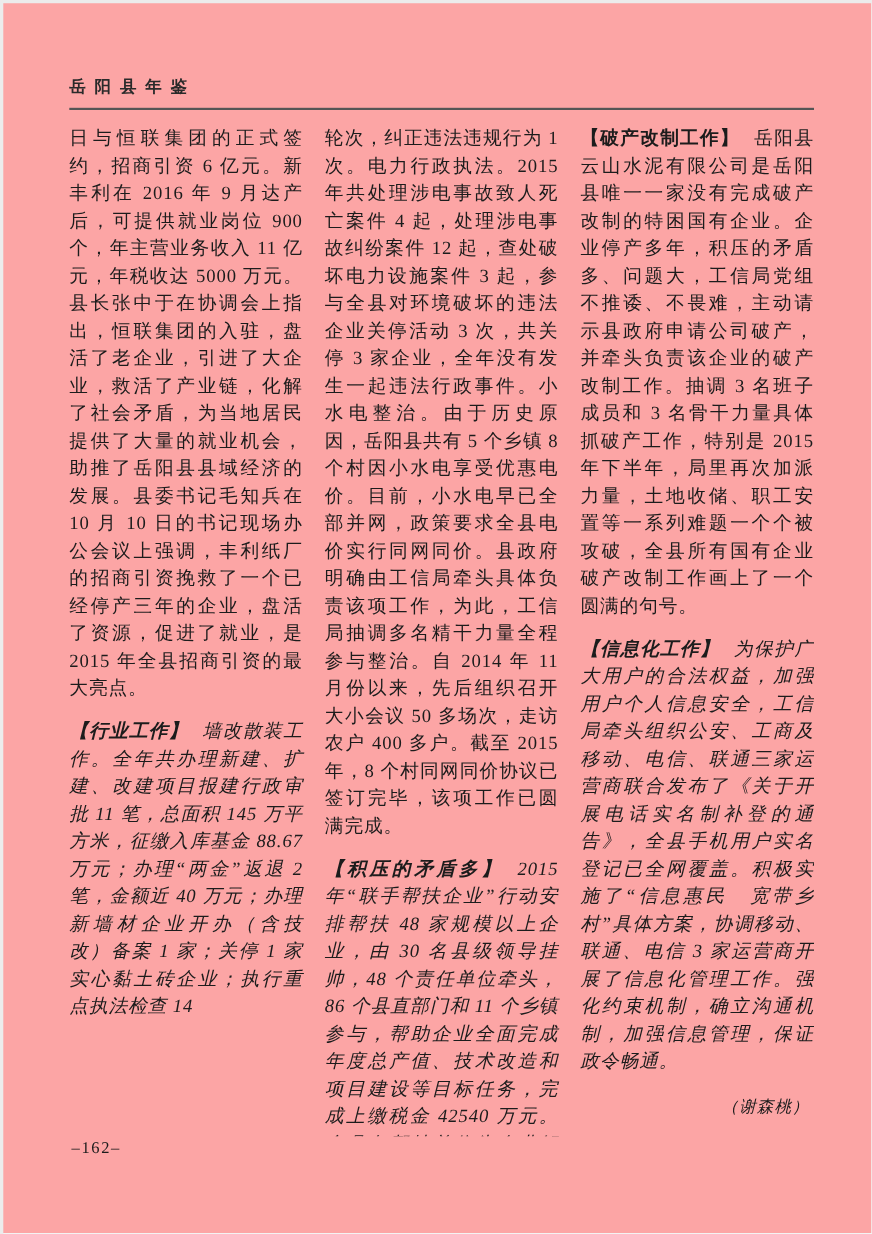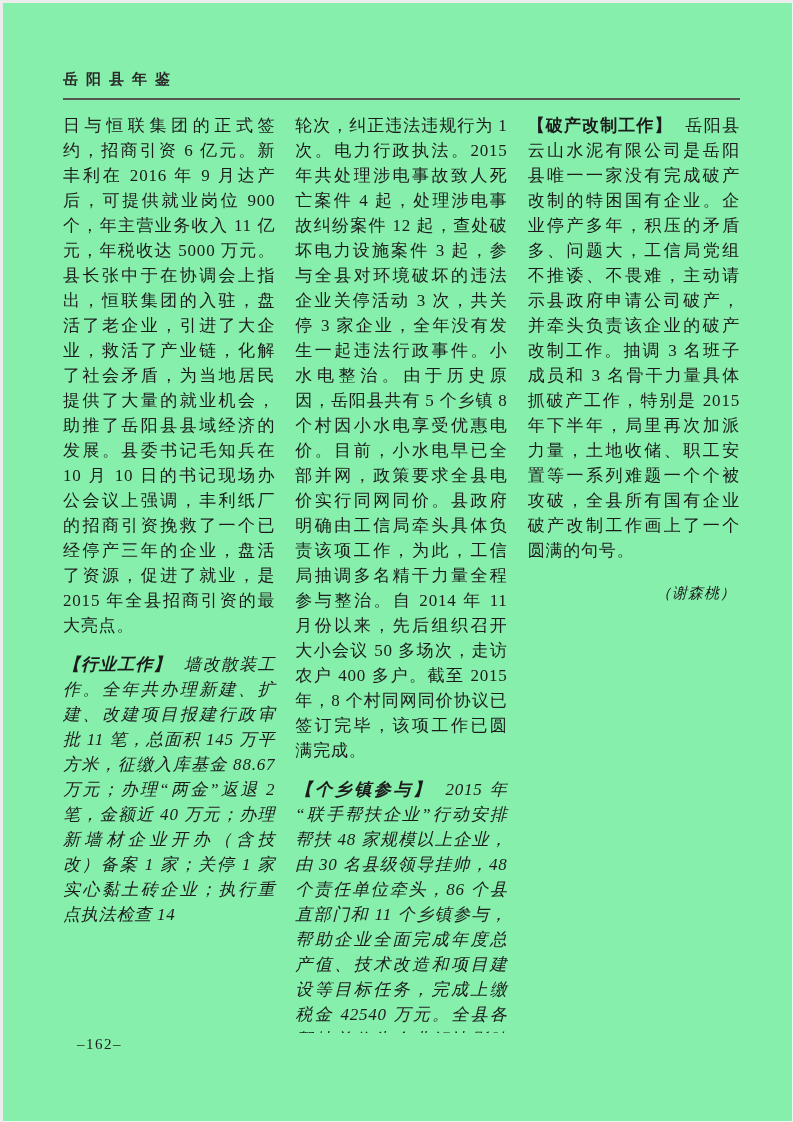--- a/index.html
+++ b/index.html
@@ -1,19 +1,19 @@
 <!DOCTYPE html>
 <html lang="zh"><head>
 <meta charset="utf-8">
 <style>
   html,body{margin:0;padding:0;background:#ffffff;}
   .page{
     position:relative;
     width:793px;height:1122px;
-    background:#86efac;
+    background:#fca5a5;
     box-sizing:border-box;
     box-shadow:inset 3px 3px 0 #ececec, inset -1px -1px 0 #f3f3f3;
     overflow:hidden;
     font-family:"Liberation Serif","DejaVu Serif",serif;
     color:#1c1c1c;
   }
   .page-header{
     position:absolute;top:70px;left:63px;width:677px;
     border-bottom:2.5px solid #555;
     padding-bottom:9px;
@@ -38,21 +38,21 @@
     font-weight:700;margin-right:0.75em;letter-spacing:0.5px;
   }
   .signature{
     margin-top:18px;
     font-size:15px;line-height:25px;letter-spacing:1px;
     text-align:right;padding-right:4px;
     font-style:italic;
   }
   .page-footer{
     position:absolute;left:65px;top:1036px;
-    font-size:15px;letter-spacing:1.5px;color:#1c1c1c;margin-left:12px;
+    font-size:15px;letter-spacing:1.5px;color:#1c1c1c;
   }
 </style>
 </head>
 <body>
 
 <div class="page">
 
   <header class="page-header">
     <div class="header-title">岳阳县年鉴</div>
   </header>
@@ -66,27 +66,30 @@
       <p class="para">
         <span class="entry-label">【行业工作】</span><span>墙改散装工作。全年共办理新建、扩建、改建项目报建行政审批 11 笔，总面积 145 万平方米，征缴入库基金 88.67 万元；办理“两金”返退 2 笔，金额近 40 万元；办理新墙材企业开办（含技改）备案 1 家；关停 1 家实心黏土砖企业；执行重点执法检查 14</span>
       </p>
     </section>
 
     <section class="col">
       <p class="para">
         <span>轮次，纠正违法违规行为 1 次。电力行政执法。2015 年共处理涉电事故致人死亡案件 4 起，处理涉电事故纠纷案件 12 起，查处破坏电力设施案件 3 起，参与全县对环境破坏的违法企业关停活动 3 次，共关停 3 家企业，全年没有发生一起违法行政事件。小水电整治。由于历史原因，岳阳县共有 5 个乡镇 8 个村因小水电享受优惠电价。目前，小水电早已全部并网，政策要求全县电价实行同网同价。县政府明确由工信局牵头具体负责该项工作，为此，工信局抽调多名精干力量全程参与整治。自 2014 年 11 月份以来，先后组织召开大小会议 50 多场次，走访农户 400 多户。截至 2015 年，8 个村同网同价协议已签订完毕，该项工作已圆满完成。</span>
       </p>
       <p class="para">
-        <span class="entry-label">【个乡镇参与】</span><span>2015 年“联手帮扶企业”行动安排帮扶 48 家规模以上企业，由 30 名县级领导挂帅，48 个责任单位牵头，86 个县直部门和 11 个乡镇参与，帮助企业全面完成年度总产值、技术改造和项目建设等目标任务，完成上缴税金 42540 万元。全县各帮扶单位为企业解决影响生产发展的各类问题 108 个，调处纠纷 20 多次，为企业融资新增贷款 2 亿元，内联外引项目 3 个，协议引进内资 3 亿元，为企业全程代办各类手续 40 多项，争取申报各类项目 48 个，到位资金 1.5 亿元，有力地推进了企业产业升级和经济效益的全面提升。48 家被帮扶企业完成工业总产值 300 多亿元，完</span>
+        <span class="entry-label">【积压的矛盾多】</span><span>2015 年“联手帮扶企业”行动安排帮扶 48 家规模以上企业，由 30 名县级领导挂帅，48 个责任单位牵头，86 个县直部门和 11 个乡镇参与，帮助企业全面完成年度总产值、技术改造和项目建设等目标任务，完成上缴税金 42540 万元。全县各帮扶单位为企业解决影响生产发展的各类问题 108 个，调处纠纷 20 多次，为企业融资新增贷款 2 亿元，内联外引项目 3 个，协议引进内资 3 亿元，为企业全程代办各类手续 40 多项，争取申报各类项目 48 个，到位资金 1.5 亿元，有力地推进了企业产业升级和经济效益的全面提升。48 家被帮扶企业完成工业总产值 300 多亿元，完</span>
       </p>
     </section>
 
     <section class="col">
       <p class="para">
         <span class="entry-label">【破产改制工作】</span><span>岳阳县云山水泥有限公司是岳阳县唯一一家没有完成破产改制的特困国有企业。企业停产多年，积压的矛盾多、问题大，工信局党组不推诿、不畏难，主动请示县政府申请公司破产，并牵头负责该企业的破产改制工作。抽调 3 名班子成员和 3 名骨干力量具体抓破产工作，特别是 2015 年下半年，局里再次加派力量，土地收储、职工安置等一系列难题一个个被攻破，全县所有国有企业破产改制工作画上了一个圆满的句号。</span>
+      </p>
+      <p class="para">
+        <span class="entry-label">【信息化工作】</span><span>为保护广大用户的合法权益，加强用户个人信息安全，工信局牵头组织公安、工商及移动、电信、联通三家运营商联合发布了《关于开展电话实名制补登的通告》，全县手机用户实名登记已全网覆盖。积极实施了“信息惠民　宽带乡村”具体方案，协调移动、联通、电信 3 家运营商开展了信息化管理工作。强化约束机制，确立沟通机制，加强信息管理，保证政令畅通。</span>
       </p>
       <div class="signature">（谢森桃）</div>
 
     </section>
 
   </main>
 
   <footer class="page-footer">
     <span>–162–</span>
   </footer>

